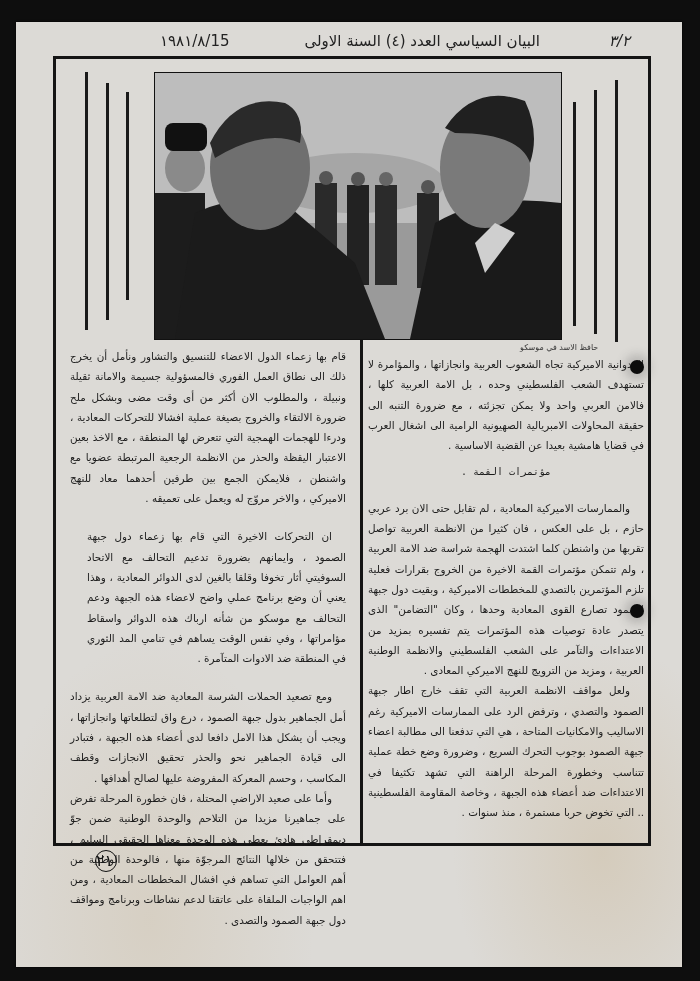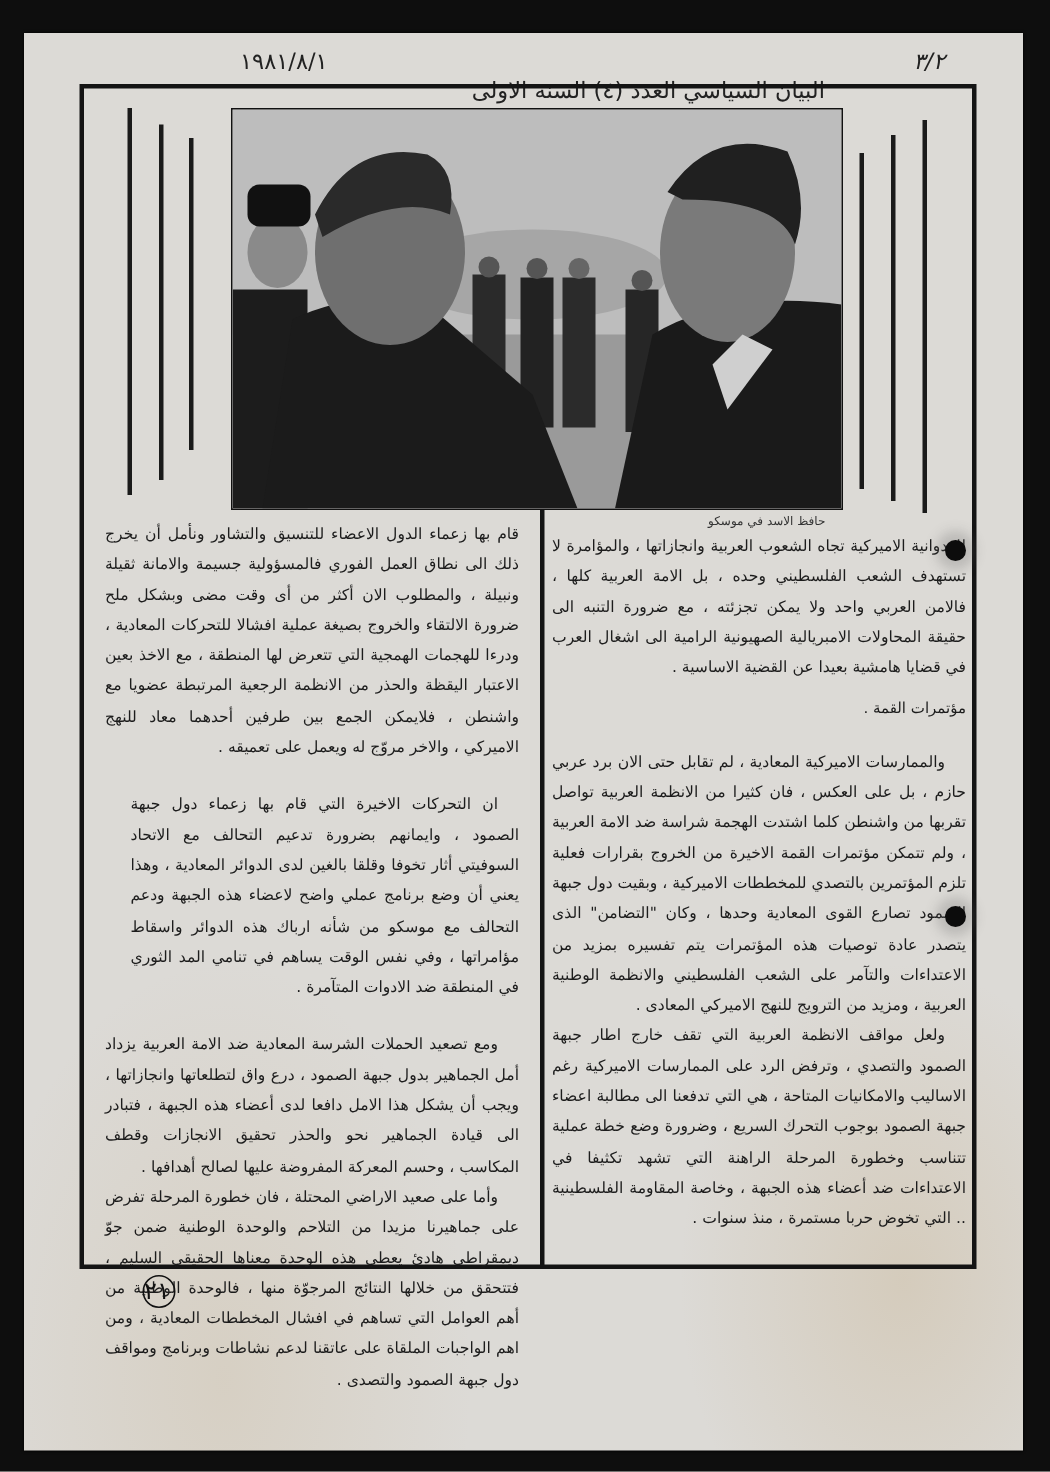--- a/index.html
+++ b/index.html
@@ -4,45 +4,45 @@
 <style>
   html,body{margin:0;padding:0;}
   body{width:700px;height:981px;background:#0e0e0e;position:relative;overflow:hidden;font-family:"DejaVu Sans",sans-serif;}
   .paper{position:absolute;left:16px;top:22px;width:666px;height:945px;background:#dcdad6;
     background-image:radial-gradient(ellipse at 88% 88%,rgba(190,160,110,.25),transparent 18%),
                      radial-gradient(ellipse at 20% 95%,rgba(190,160,110,.18),transparent 22%);
     box-shadow:0 0 2px #000;}
   .header{position:absolute;left:150px;top:32px;width:500px;height:24px;direction:rtl;
     font-family:"DejaVu Sans",sans-serif;font-size:15px;color:#222;white-space:nowrap;}
   .header .hw{position:absolute;right:0;top:0;}
-  .header .hw2{position:absolute;right:100px;top:0;margin-top:19px;}
+  .header .hw2{position:absolute;right:110px;top:0;}
   .header .hdate{position:absolute;left:10px;top:0;direction:ltr;}
   .frame{position:absolute;left:53px;top:56px;width:598px;height:790px;border:3px solid #141414;box-sizing:border-box;}
   .vline{position:absolute;width:3px;background:#1a1a1a;}
   .photo{position:absolute;left:154px;top:72px;width:406px;height:266px;border:1px solid #111;overflow:hidden;
     background:linear-gradient(180deg,#b8b8b8 0%,#c8c8c8 45%,#8a8a8a 100%);}
-  .caption{position:absolute;left:472px;top:343px;font-size:8px;color:#333;direction:rtl;}
+  .caption{position:absolute;left:520px;top:343px;font-size:8px;color:#333;direction:rtl;}
   .col{position:absolute;direction:rtl;text-align:justify;font-family:"DejaVu Sans",sans-serif;font-size:10.4px;line-height:20.3px;color:#1c1c1c;}
   .col p{margin:0;}
   .col .gap{height:18px;}
-  .col .sub{text-align:right;margin:8px 0 14px 0;font-size:10px;}
+  .col .sub{text-align:center;margin:8px 0 14px 0;font-size:10px;font-family:Liberation Mono, monospace;}
   .colsep{position:absolute;left:360px;top:340px;width:3px;height:505px;background:#141414;}
   .pageno{position:absolute;left:69px;top:850px;width:20px;height:20px;border:1.5px solid #111;border-radius:50%;
     font-size:16px;text-align:left;line-height:20px;color:#111;margin-left:26px;}
   .hole{position:absolute;width:14px;height:14px;border-radius:50%;background:#0c0c0c;box-shadow:0 0 8px 6px rgba(90,90,90,.25);}
 </style>
 </head>
 <body>
 
 <div class="paper"></div>
 
 <div class="header">
   <span class="hw2">البيان السياسي العدد (٤) السنة الاولى</span>
   <span class="hw" style="right:20px;font-style:italic;">٣/٢</span>
-  <span class="hdate">١٩٨١/٨/١</span>
+  <span class="hdate">١٩٨١/٨/15</span>
 </div>
 
 <div class="frame"></div>
 
 <div class="vline" style="left:85px;top:72px;height:258px;"></div>
 <div class="vline" style="left:106px;top:83px;height:237px;"></div>
 <div class="vline" style="left:126px;top:92px;height:208px;"></div>
 <div class="vline" style="left:573px;top:102px;height:224px;"></div>
 <div class="vline" style="left:594px;top:90px;height:244px;"></div>
 <div class="vline" style="left:615px;top:80px;height:262px;"></div>

